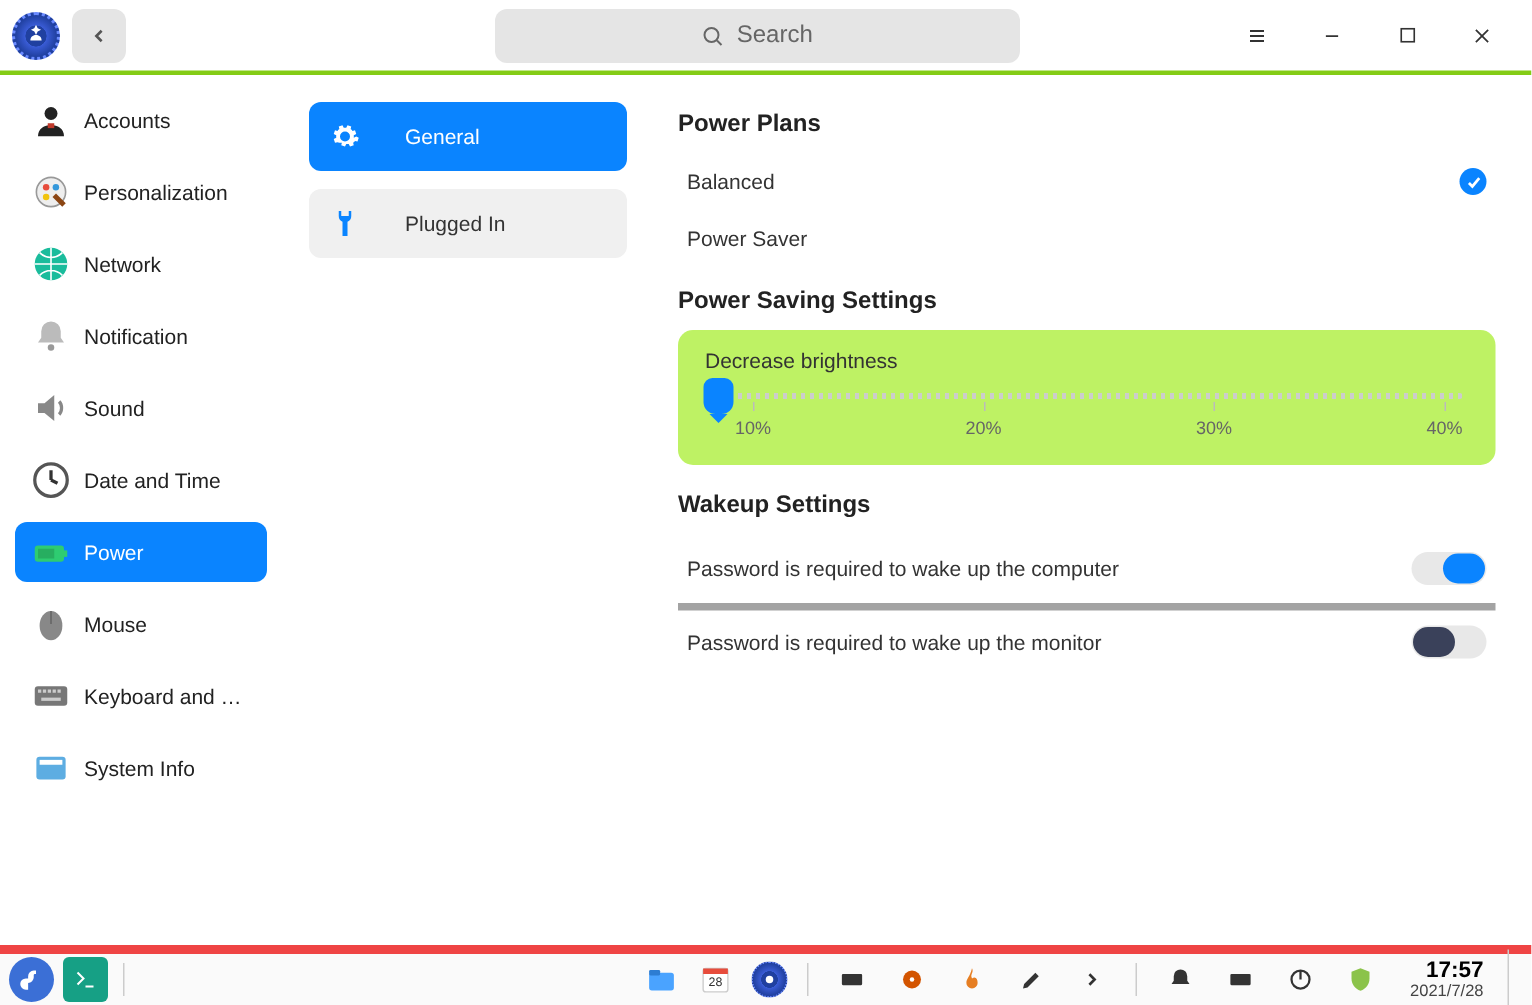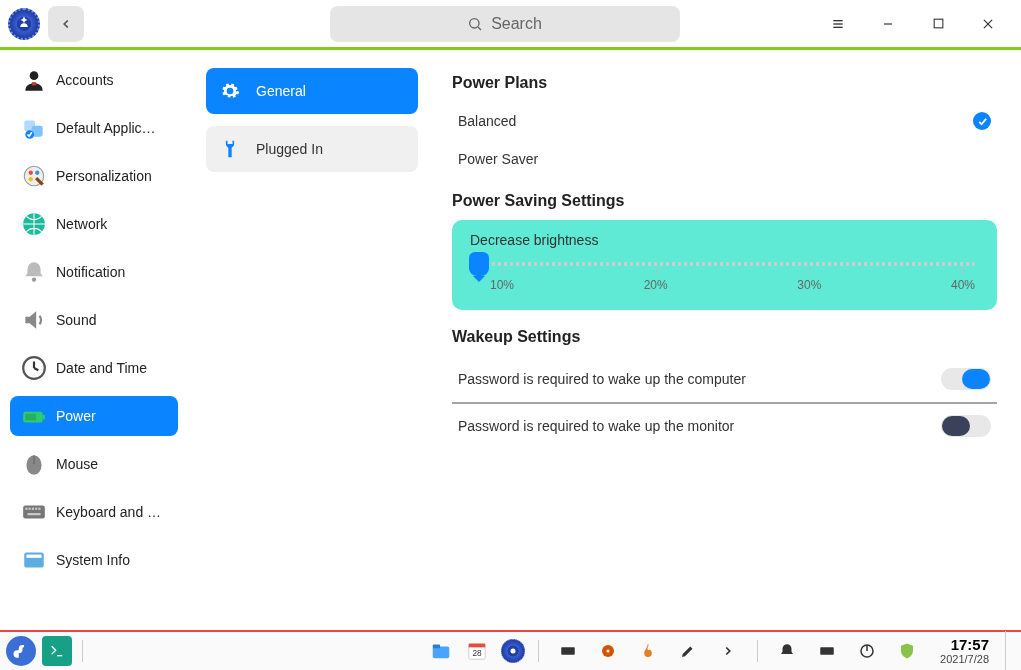--- a/index.html
+++ b/index.html
@@ -16,51 +16,51 @@
 .win-btn { width: 50px; height: 50px; display:flex; align-items:center; justify-content:center; cursor:pointer; color:#333; }
 
 
 .main { flex:1; display:flex; overflow:hidden; }
 .sidebar { width: 188px; padding: 10px 10px; overflow-y:auto; }
 .side-item { display:flex; align-items:center; gap:8px; height:40px; padding: 0 10px; border-radius:8px; cursor:pointer; font-size:14px; color:#222; margin-bottom:8px; white-space:nowrap; overflow:hidden; text-overflow:ellipsis;}
 .side-item.active { background:#0a84ff; color:#fff; }
 .side-icon { width:28px; height:28px; flex-shrink:0; display:flex; align-items:center; justify-content:center; }
 
 .middle { width: 240px; padding: 18px 10px 10px 18px; }
-.mid-item { display:flex; align-items:center; gap:16px; height:46px; padding: 0 14px; border-radius:8px; cursor:pointer; font-size:14px; margin-bottom:12px;}
+.mid-item { display:flex; align-items:center; gap:30px; height:46px; padding: 0 14px; border-radius:8px; cursor:pointer; font-size:14px; margin-bottom:12px;}
 .mid-item.active { background:#0a84ff; color:#fff; }
 .mid-item.inactive { background:#f0f0f0; color:#333; }
 .mid-icon { width:20px; height:20px; display:flex; align-items:center; justify-content:center; }
 
 .content { flex:1; padding: 18px 24px; overflow-y:auto; }
 .section-title { font-weight:700; font-size:16px; color:#222; margin: 6px 0 10px; }
 .plan-row { display:flex; align-items:center; justify-content:space-between; height:38px; padding: 0 6px; cursor:pointer; font-size:14px; color:#333;}
 .check-badge { width:18px; height:18px; border-radius:50%; background:#0a84ff; display:flex; align-items:center; justify-content:center; }
 .check-badge svg { width:11px; height:11px; }
 
-.brightness-card { background:#5eead4; border-radius:10px; padding: 12px 18px 18px; margin-top:4px;}
+.brightness-card { background:#bef264; border-radius:10px; padding: 12px 18px 18px; margin-top:4px;}
 .card-label { font-size:14px; color:#333; margin-bottom:14px;}
 .slider-track { position:relative; height:4px; background: repeating-linear-gradient(to right, #ccc 0, #ccc 3px, transparent 3px, transparent 6px); border-radius:2px; margin: 0 4px 8px;}
 .slider-thumb { position:absolute; top:50%; left:1%; transform:translate(-50%,-50%); width:20px; height:24px; background:#0a84ff; border-radius:6px 6px 8px 8px; cursor:grab;}
 .slider-thumb::after { content:""; position:absolute; bottom:-6px; left:50%; transform:translateX(-50%); border-left:6px solid transparent; border-right:6px solid transparent; border-top:6px solid #0a84ff;}
 .ticks { display:flex; justify-content:space-between; font-size:12px; color:#666; margin:12px 4px 0;}
 .ticks span { position:relative;margin-left:16px; }
 .ticks span::before { content:""; position:absolute; top:-10px; left:50%; width:1px; height:6px; background:#bbb;}
 
 .toggle-row { display:flex; align-items:center; justify-content:space-between; height:46px; padding: 0 6px; font-size:14px; color:#333; }
-.toggle-row + .toggle-row { border-top:2px solid #a3a3a3;}
+.toggle-row + .toggle-row { border-top:5px solid #a3a3a3;}
 .toggle { width:50px; height:22px; border-radius:11px; position:relative; cursor:pointer;}
 .toggle .knob { position:absolute; top:1px; width:28px; height:20px; border-radius:10px;}
 .toggle.on { background:#e8e8e8; }
 .toggle.on .knob { right:1px; background:#0a84ff; }
 .toggle.off { background:#e8e8e8; }
 .toggle.off .knob { left:1px; background:#3a415a; }
 
 
-.taskbar { height:40px; background:#fafafa; border-top:2px solid #ef4444; display:flex; align-items:center; padding: 0 6px; gap:6px;}
+.taskbar { height:40px; background:#fafafa; border-top:6px solid #ef4444; display:flex; align-items:center; padding: 0 6px; gap:6px;}
 .task-icon { width:30px; height:30px; display:flex; align-items:center; justify-content:center; cursor:pointer; border-radius:4px;}
 .task-icon.running { background:#16a085; color:#fff;}
 .task-sep { width:1px; height:22px; background:#ccc; margin:0 4px;}
 .tray { margin-left:auto; display:flex; align-items:center; gap:10px;}
 .clock { text-align:right; line-height:1.1; margin-left:8px; margin-right:6px;}
 .clock .time { font-weight:700; font-size:15px;text-align:right;}
 .clock .date { font-size:11px; color:#444;}
 .desk-btn { width:10px; height:40px; border-left:1px solid #ccc;}
 </style>
 </head>
@@ -124,31 +124,20 @@
             <circle cx="12" cy="8" r="4" fill="#222"></circle>
             <path d="M4 22c0-5 4-7 8-7s8 2 8 7" fill="#222"></path>
             <rect x="10" y="14" width="4" height="3" fill="#c0392b"></rect>
           </svg>
         </span>
       <span>Accounts</span>
     </div>
     <div class="side-item">
       <span class="side-icon">
           <svg width="26" height="26" viewBox="0 0 24 24">
-            <rect x="3" y="5" width="10" height="10" rx="2" fill="#b3d9ff"></rect>
-            <rect x="10" y="10" width="10" height="10" rx="2" fill="#7fc3ff"></rect>
-            <circle cx="8" cy="18" r="4" fill="#0a84ff"></circle>
-            <path d="M6 18l1.5 1.5L10 16" stroke="#fff" stroke-width="1.5" fill="none"></path>
-          </svg>
-        </span>
-      <span>Default Applic…</span>
-    </div>
-    <div class="side-item">
-      <span class="side-icon">
-          <svg width="26" height="26" viewBox="0 0 24 24">
             <circle cx="12" cy="12" r="9" fill="#eee" stroke="#999"></circle>
             <circle cx="9" cy="9" r="2" fill="#e74c3c"></circle>
             <circle cx="15" cy="9" r="2" fill="#3498db"></circle>
             <circle cx="9" cy="15" r="2" fill="#f1c40f"></circle>
             <path d="M14 14l6 6" stroke="#8b4513" stroke-width="3"></path>
           </svg>
         </span>
       <span>Personalization</span>
     </div>
     <div class="side-item">

